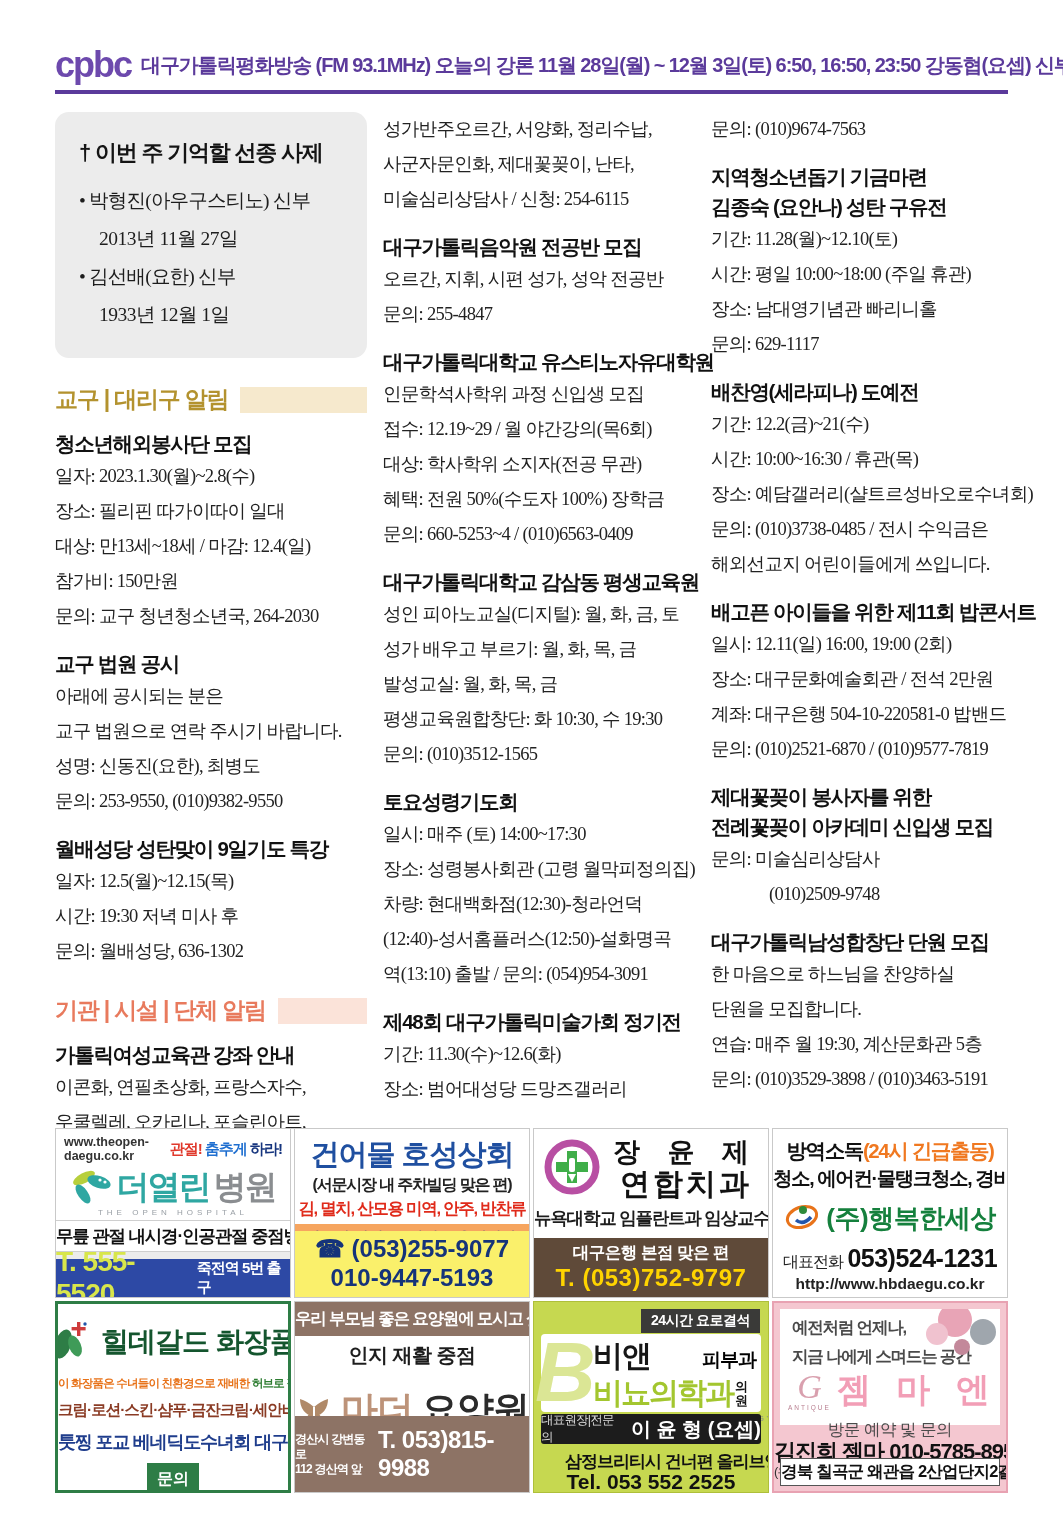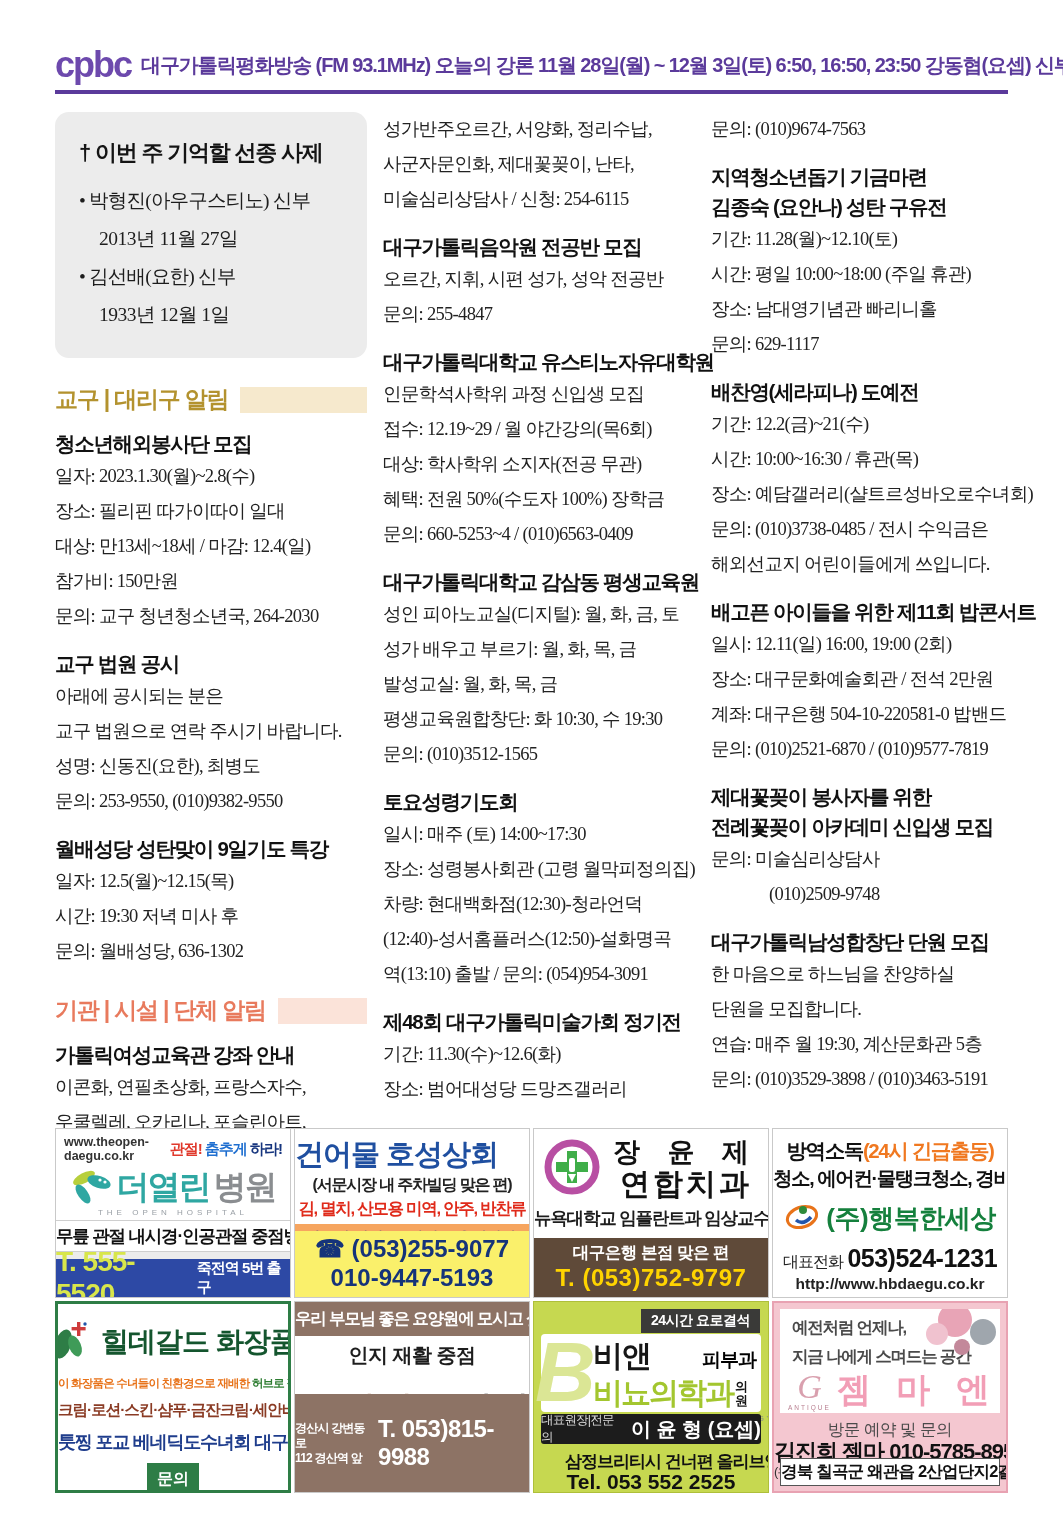--- a/index.html
+++ b/index.html
@@ -89,21 +89,21 @@
   .h-staff-name{font-size:20px;font-weight:bold;color:#222;letter-spacing:1px;}
   .h-staff-tag{font-size:15px;color:#777;}
   .h-call{
     position:absolute;left:0;right:0;bottom:0;height:38px;background:#2d49a5;
     display:flex;align-items:center;justify-content:center;gap:10px;
   }
   .h-tel{color:#d8e64b;font-size:28px;font-weight:bold;letter-spacing:-1px;}
   .h-exit{color:#fff;font-size:15px;font-weight:bold;letter-spacing:-1px;}
 
   
-  .d-name{color:#1f4fa0;font-size:29px;font-weight:bold;letter-spacing:-1px;text-align:left;margin-top:6px;white-space:nowrap;}
+  .d-name{color:#1f4fa0;font-size:29px;font-weight:bold;letter-spacing:-1px;text-align:center;margin-top:6px;white-space:nowrap;}
   .d-sub{font-size:16px;font-weight:bold;color:#222;text-align:center;letter-spacing:-1.2px;white-space:nowrap;}
   .d-items{color:#e02a1a;font-size:16.5px;font-weight:bold;text-align:center;letter-spacing:-1.3px;margin-top:2px;white-space:nowrap;}
   .d-people{background:#f6a55f;text-align:center;padding:3px 0;margin-top:4px;}
   .d-people div{color:#15337a;font-size:16px;font-weight:bold;letter-spacing:-1.2px;line-height:21px;white-space:nowrap;}
   .d-tels{position:absolute;left:0;right:0;bottom:0;background:#faf06b;text-align:center;padding:3px 0 5px 0;}
   .d-tels div{color:#15337a;font-size:24px;font-weight:bold;letter-spacing:0;line-height:29px;}
 
   
   .t-head{display:flex;align-items:center;justify-content:center;gap:12px;margin-top:8px;}
   .t-name{text-align:center;}
@@ -140,21 +140,21 @@
   .g-tels div{color:#1d6b37;font-size:20px;font-weight:bold;line-height:23px;letter-spacing:0.5px;}
 
   
   .m-top{background:#8d7365;color:#fff;text-align:center;font-size:16.5px;font-weight:bold;letter-spacing:-1.2px;padding:6px 0;white-space:nowrap;}
   .m-sub{text-align:center;font-size:20px;font-weight:bold;letter-spacing:-0.5px;margin-top:6px;}
   .m-logo-row{display:flex;justify-content:center;align-items:flex-end;gap:8px;margin-top:16px;}
   .m-name1{color:#bd9379;font-size:37px;font-weight:bold;letter-spacing:-1px;}
   .m-name2{color:#2b2b2b;font-size:37px;font-weight:bold;letter-spacing:-1px;}
   .m-eng{text-align:center;color:#bd9379;font-size:8.5px;letter-spacing:5px;margin-top:-2px;}
   .m-line{text-align:center;font-family:"Liberation Serif",serif;font-size:17.5px;line-height:25px;letter-spacing:-0.3px;white-space:nowrap;}
-  .m-band{position:absolute;left:0;right:0;bottom:0;background:#8d7365;display:flex;align-items:center;justify-content:center;gap:10px;padding:21px 0;}
+  .m-band{position:absolute;left:0;right:0;bottom:0;background:#8d7365;display:flex;align-items:center;justify-content:center;gap:10px;padding:10px 0;}
   .m-addr{color:#fff;font-size:12px;font-weight:bold;line-height:15px;letter-spacing:-0.8px;text-align:left;}
   .m-tel{color:#fff;font-size:24px;font-weight:bold;letter-spacing:-0.5px;}
 
   
   .ad.urology{background:#c6d850;border:1px solid #aebf3a;}
   .u-badge{
     position:absolute;top:7px;right:8px;background:#3a3a38;color:#fff;
     font-size:14px;font-weight:bold;padding:3px 10px;letter-spacing:-0.5px;
   }
   .u-card{position:absolute;left:7px;right:7px;top:32px;height:78px;background:#fff;border-radius:4px;}
@@ -169,21 +169,21 @@
   .u-eng{font-size:8px;color:#8b8b8b;letter-spacing:2.5px;margin-top:0px;white-space:nowrap;}
   .u-dirband{position:absolute;left:7px;right:7px;top:112px;background:#1c1c1c;border-radius:3px;
     display:flex;align-items:center;justify-content:center;gap:8px;height:30px;}
   .u-dirlabel{color:#ddd;font-size:12.5px;letter-spacing:-0.8px;}
   .u-dir{color:#fff;font-size:20px;font-weight:bold;letter-spacing:0px;white-space:nowrap;}
   .u-loc{position:absolute;left:0;right:0;top:148px;text-align:center;color:#111;font-size:17px;font-weight:bold;letter-spacing:-1px;white-space:nowrap;margin-left:31px;}
   .u-tel{position:absolute;left:0;right:0;top:168px;text-align:center;color:#111;font-size:21px;font-weight:bold;}
 
   
   .ad.gemma{background:#f4c7d0;border:2px solid #e8a2b2;}
-  .ga-card{position:absolute;left:6px;right:6px;top:6px;height:104px;background:#fff;overflow:hidden;}
+  .ga-card{position:absolute;left:6px;right:6px;top:6px;height:116px;background:#fff;overflow:hidden;}
   .ga-tag{margin:8px 0 0 12px;color:#4a4a4a;font-size:16.5px;font-weight:bold;letter-spacing:-1.2px;line-height:21px;white-space:nowrap;}
   .ga-row{display:flex;align-items:center;margin-left:8px;margin-top:0px;gap:6px;}
   .ga-g{font-family:"Liberation Serif",serif;font-style:italic;font-size:34px;color:#d9a0ae;line-height:34px;}
   .ga-gsub{font-size:6.5px;letter-spacing:2px;color:#b87f90;}
   .ga-name{color:#f29eb6;font-size:34px;font-weight:bold;letter-spacing:8px;white-space:nowrap;}
   .ga-contact{position:absolute;left:0;right:0;top:116px;text-align:center;color:#4a4a4a;font-size:16.5px;letter-spacing:-0.5px;}
   .ga-owner{position:absolute;left:0;right:0;top:134px;text-align:center;color:#111;font-size:22px;font-weight:bold;letter-spacing:-1px;white-space:nowrap;}
   .ga-note{position:absolute;left:0;right:0;top:160px;text-align:center;color:#333;font-size:13px;letter-spacing:-1px;white-space:nowrap;}
   .ga-addr{position:absolute;left:6px;right:6px;bottom:5px;background:#fff;border:1px solid #555;
     text-align:center;color:#111;font-size:16.5px;font-weight:bold;letter-spacing:-0.8px;padding:2px 0;white-space:nowrap;}

